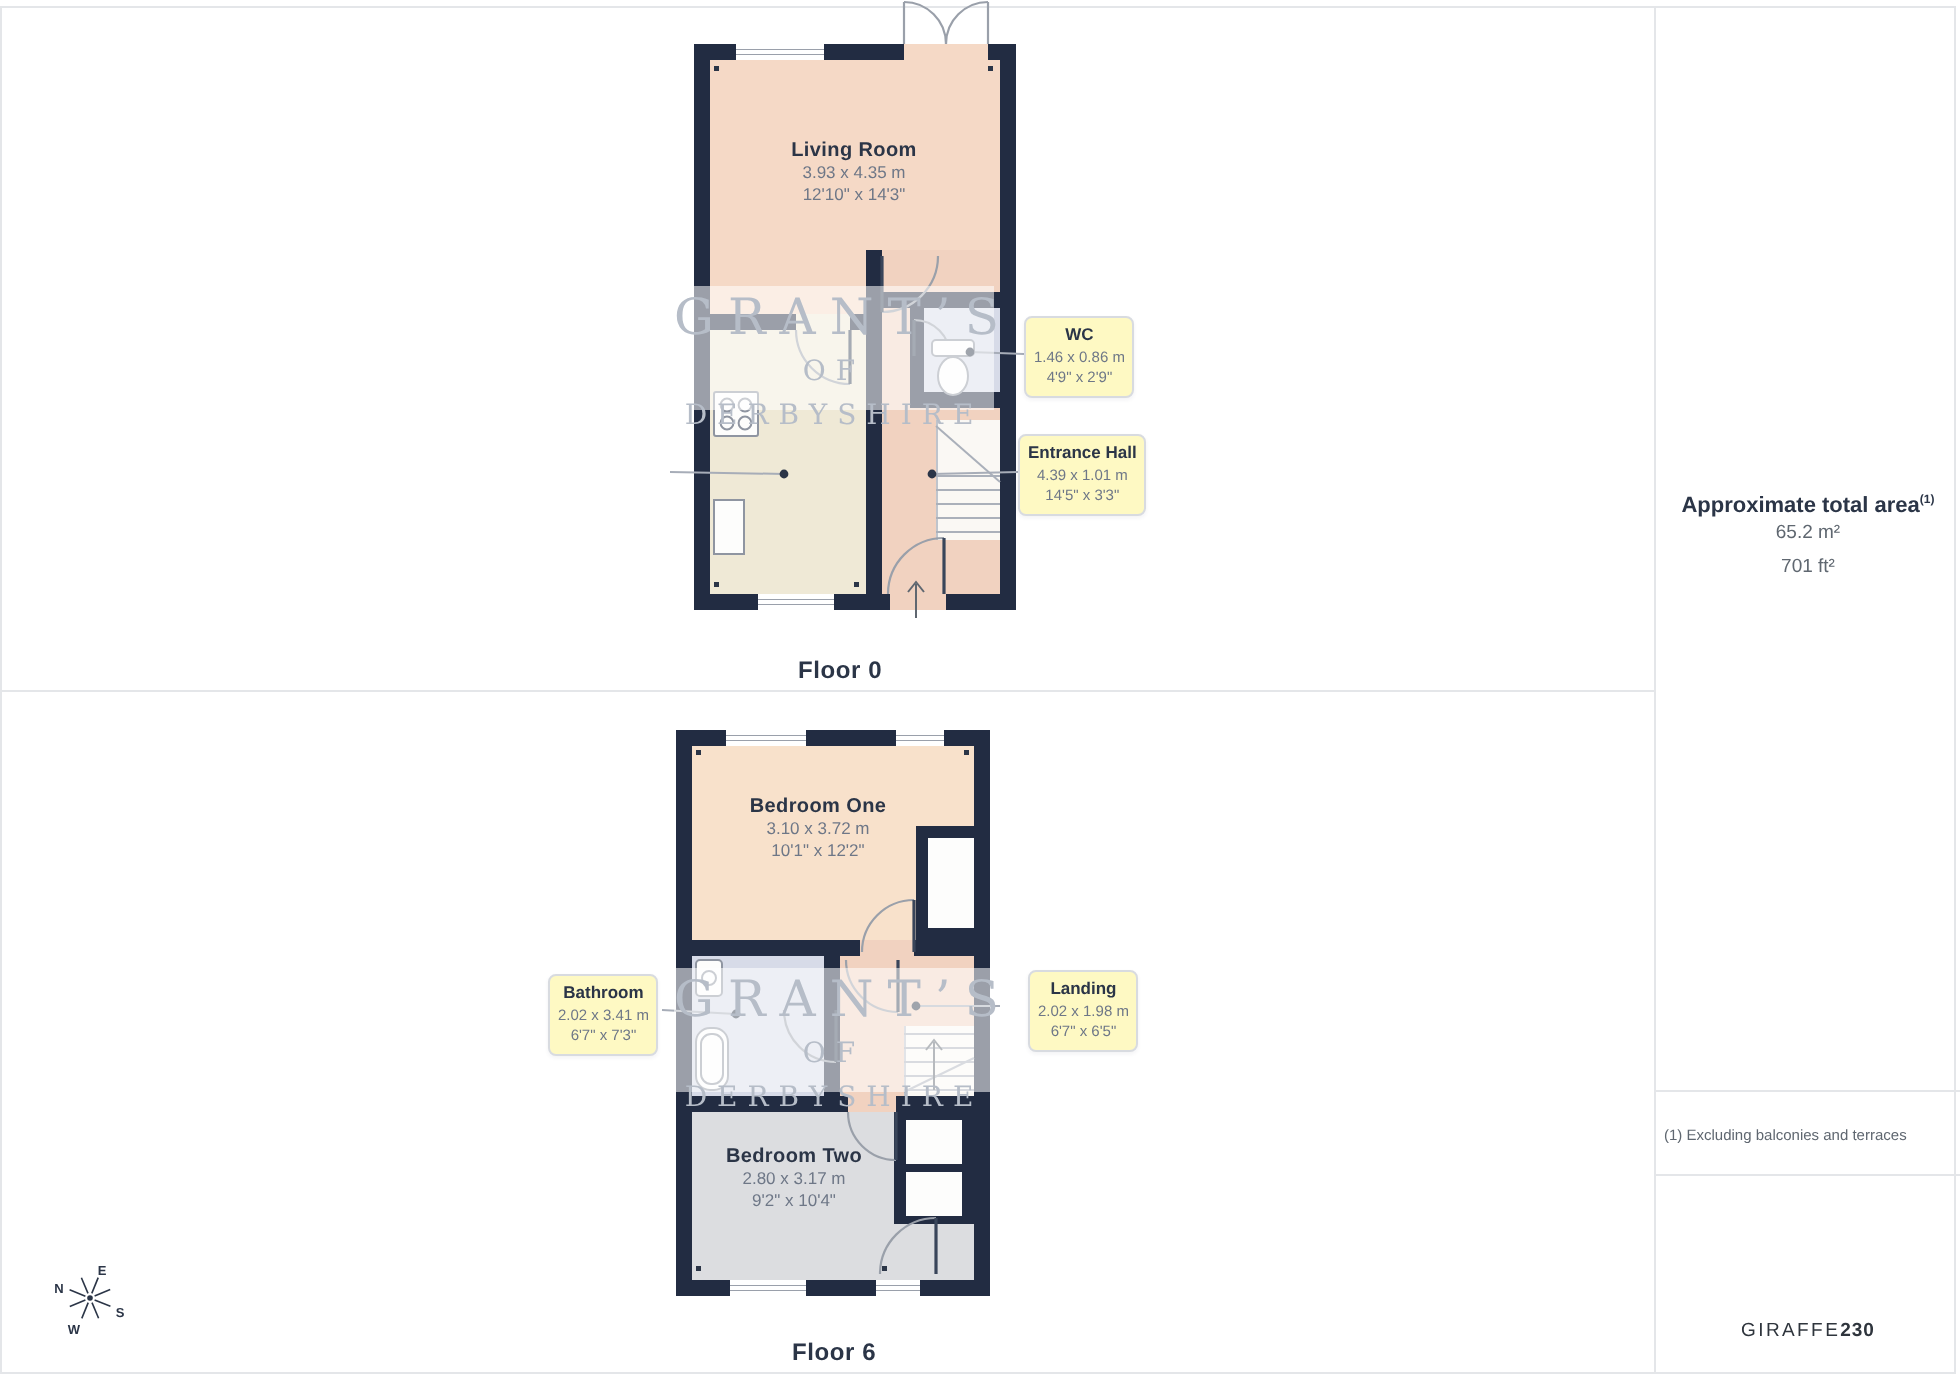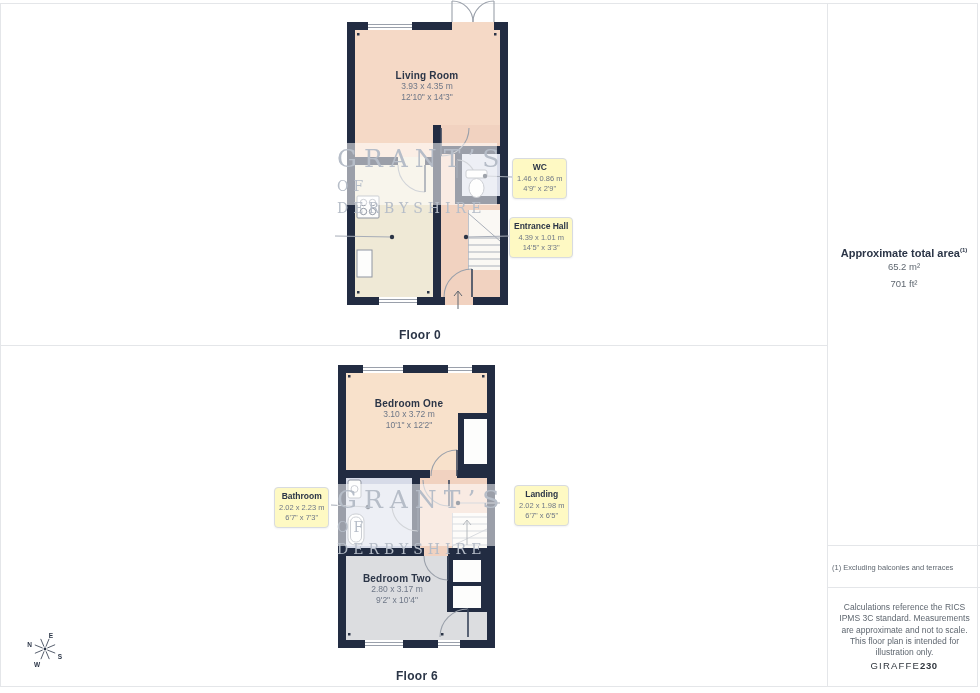--- a/index.html
+++ b/index.html
@@ -19,21 +19,21 @@
   .c-bed1{background:#f8e1cb;}
   .c-bed2{background:#dcdde0;}
   .c-stairs{background:#faf8f4;border-left:1px solid #bfc4cc;box-sizing:border-box;}
   .c-white{background:#fdfdfc;}
   .wall{position:absolute;background:#222c42;}
   .window{position:absolute;background:linear-gradient(to bottom,#fff 0 30%,#9aa0ab 30% 40%,#fff 40% 60%,#9aa0ab 60% 70%,#fff 70% 100%);}
   
   #overlay{position:absolute;left:0;top:0;z-index:5;pointer-events:none;}
   
   .wm{position:absolute;left:337px;width:160px;height:62px;background:rgba(255,255,255,.55);
-      z-index:7;text-align:left;color:#b6bdc8;font-family:"DejaVu Serif",serif;}
+      z-index:7;text-align:center;color:#b6bdc8;font-family:"DejaVu Serif",serif;}
   .wm .l1{font-size:25px;letter-spacing:7px;line-height:32px;}
   .wm .l2{font-size:14px;letter-spacing:5px;line-height:22px;}
   
   .room-label{position:absolute;z-index:8;text-align:center;transform:translateX(-50%);white-space:nowrap;}
   .room-label .t{font-size:10px;font-weight:700;color:#2b3547;letter-spacing:.2px;}
   .room-label .d{font-size:8.5px;color:#6e7787;line-height:1.35;}
   .tag-box{position:absolute;z-index:8;background:#fef9c3;border:1px solid #d8dbe0;border-radius:4px;
            box-shadow:0 1px 2px rgba(30,40,60,.06);text-align:center;padding:3px 4px;white-space:nowrap;}
   .tag-box .t{font-size:8.5px;font-weight:700;color:#2b3547;line-height:1.4;}
   .tag-box .d{font-size:7.5px;color:#6e7787;line-height:1.4;}
@@ -251,21 +251,21 @@
   </div>
   <div class="floor-title" style="left:420px;top:328px;">Floor 0</div>
 
   <div class="room-label" style="left:409px;top:398px;">
     <div class="t">Bedroom One</div>
     <div class="d">3.10 x 3.72 m</div>
     <div class="d">10'1" x 12'2"</div>
   </div>
   <div class="tag-box" style="left:274px;top:487px;">
     <div class="t">Bathroom</div>
-    <div class="d">2.02 x 2.23 m</div>
+    <div class="d">2.02 x 3.41 m</div>
     <div class="d">6'7" x 7'3"</div>
   </div>
   <div class="tag-box" style="left:500px;top:485px;margin-left:14px;">
     <div class="t">Landing</div>
     <div class="d">2.02 x 1.98 m</div>
     <div class="d">6'7" x 6'5"</div>
   </div>
   <div class="room-label" style="left:397px;top:573px;">
     <div class="t">Bedroom Two</div>
     <div class="d">2.80 x 3.17 m</div>
@@ -275,17 +275,16 @@
 
   <aside id="sidebar">
     <div class="sb-area">
       <div class="title"><span>Approximate total area</span><sup>(1)</sup></div>
       <div class="val">65.2 m²</div>
       <div class="val">701 ft²</div>
     </div>
     <div class="sb-line" style="top:542px;"></div>
     <div class="sb-foot">(1) Excluding balconies and terraces</div>
     <div class="sb-line" style="top:584px;"></div>
-    <div class="sb-disc">Calculations reference the RICS IPMS 3C standard. Measurements are approximate and not to scale. This floor plan is intended for illustration only.</div>
     <div class="sb-brand"><span>GIRAFFE</span><b>230</b></div>
   </aside>
 
 </div>
 
 </body></html>

